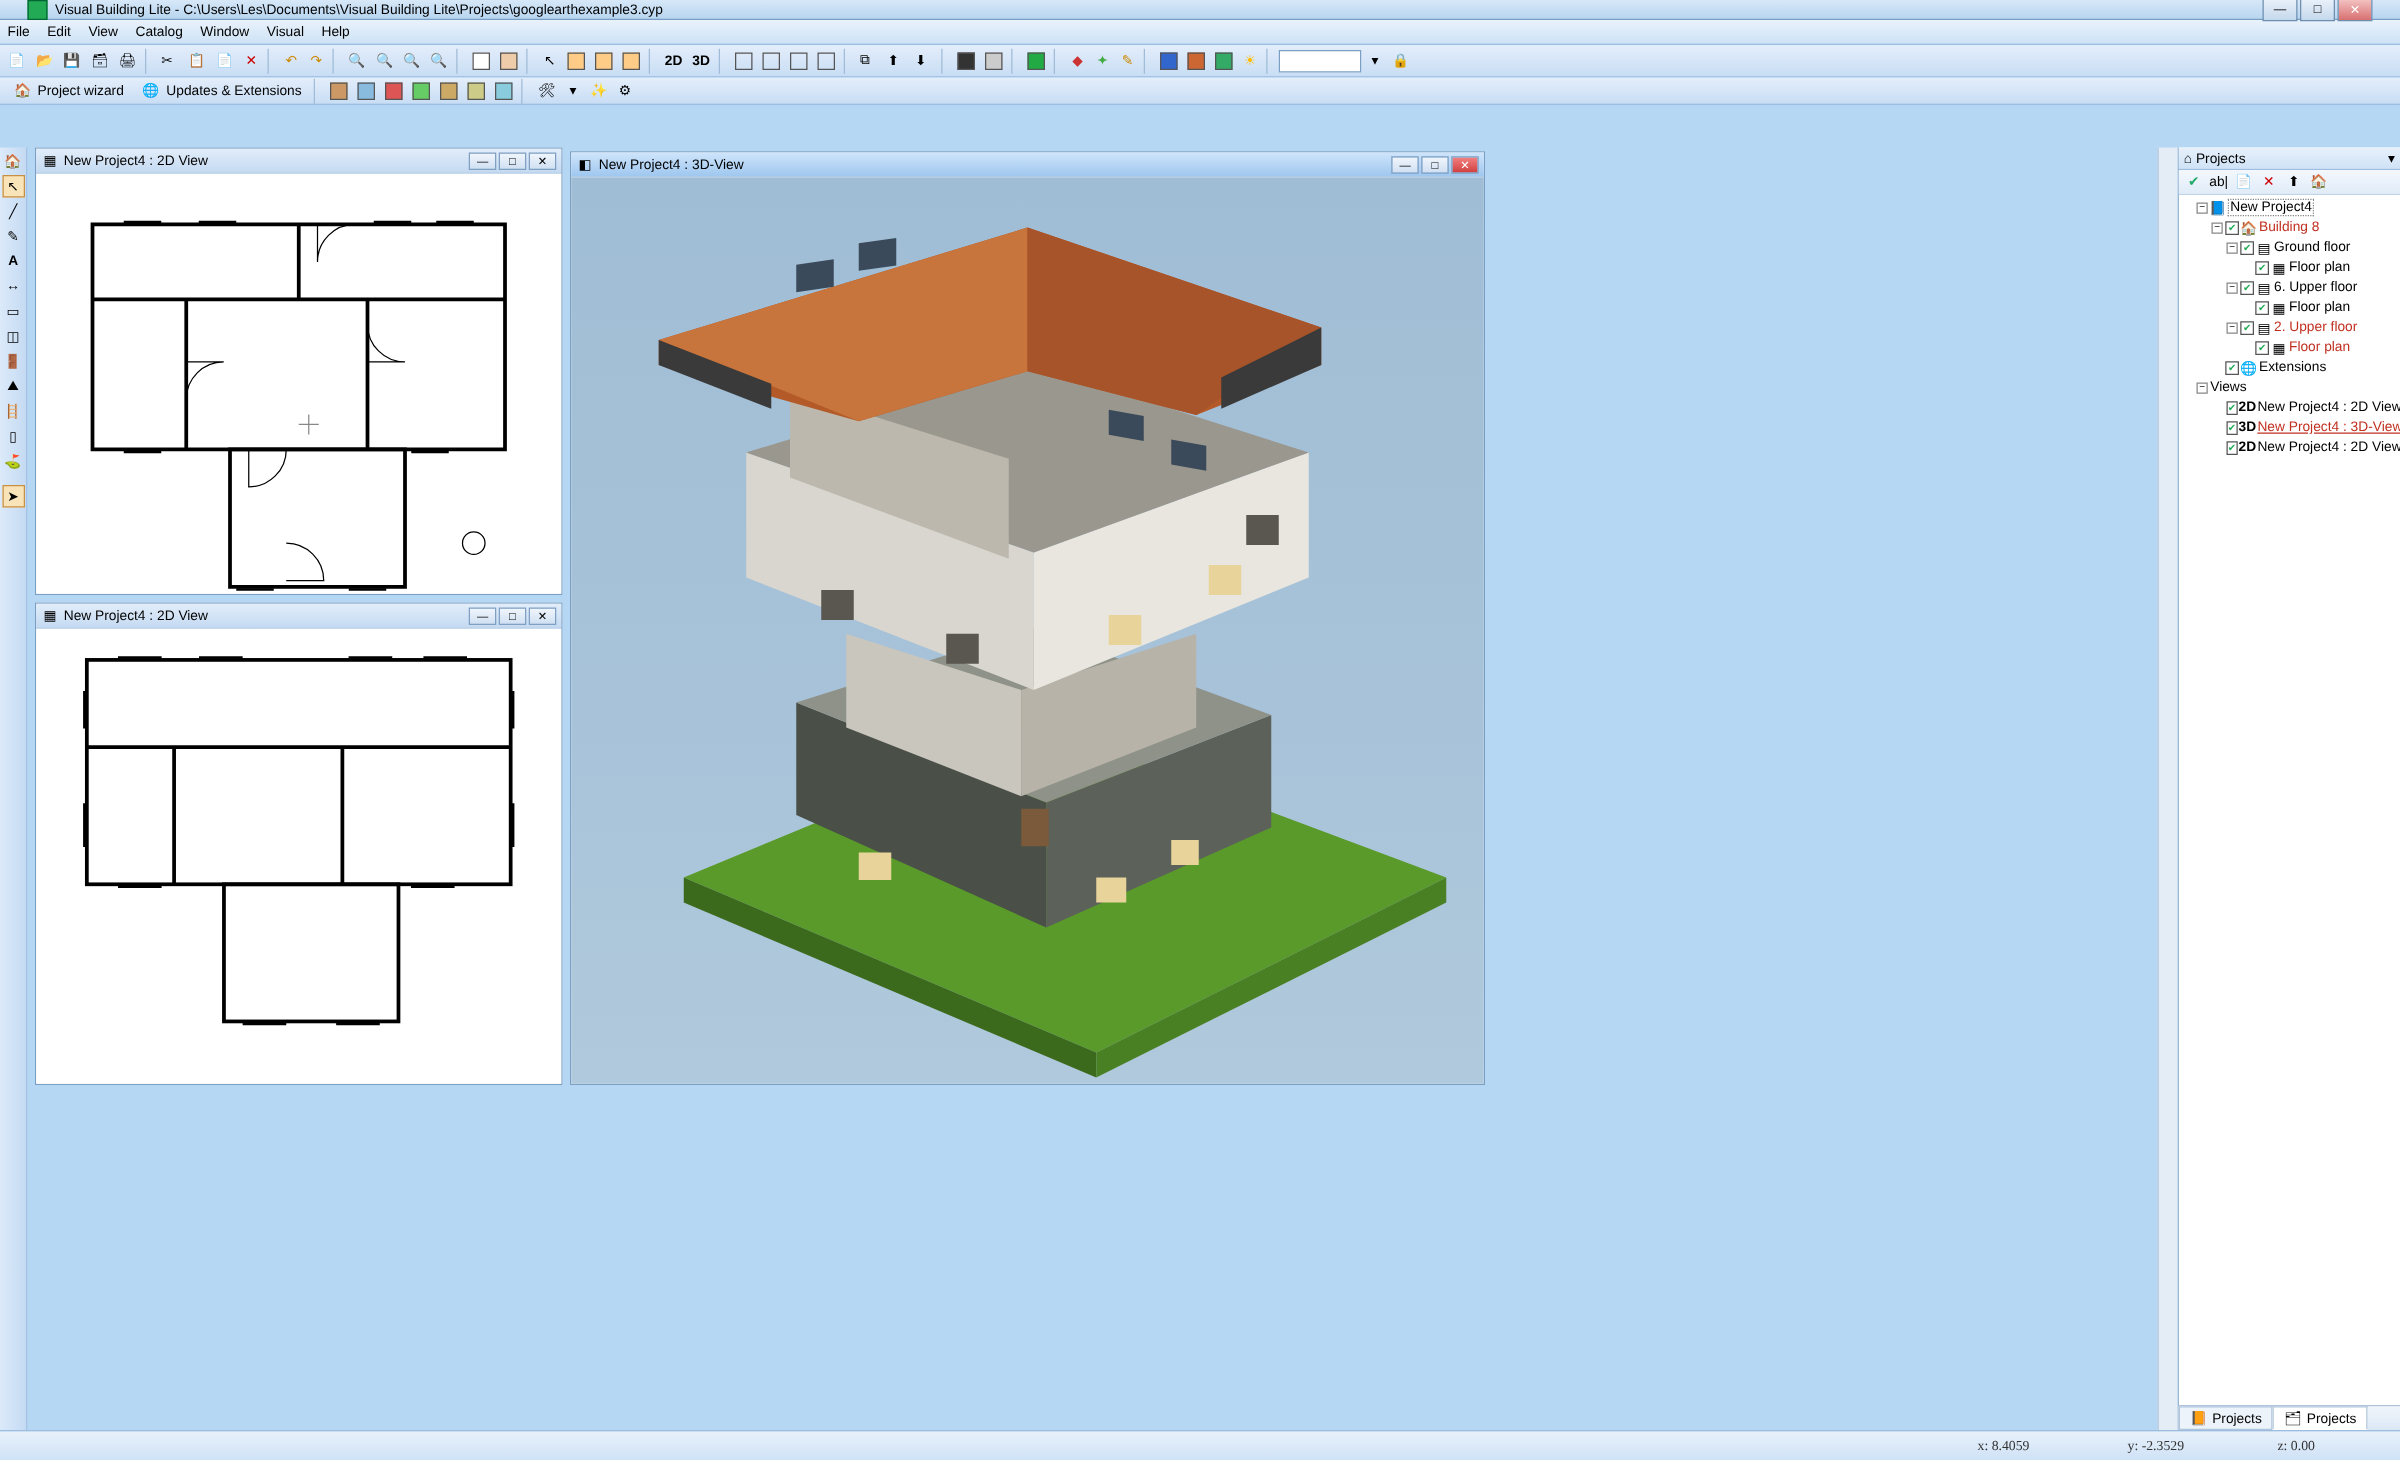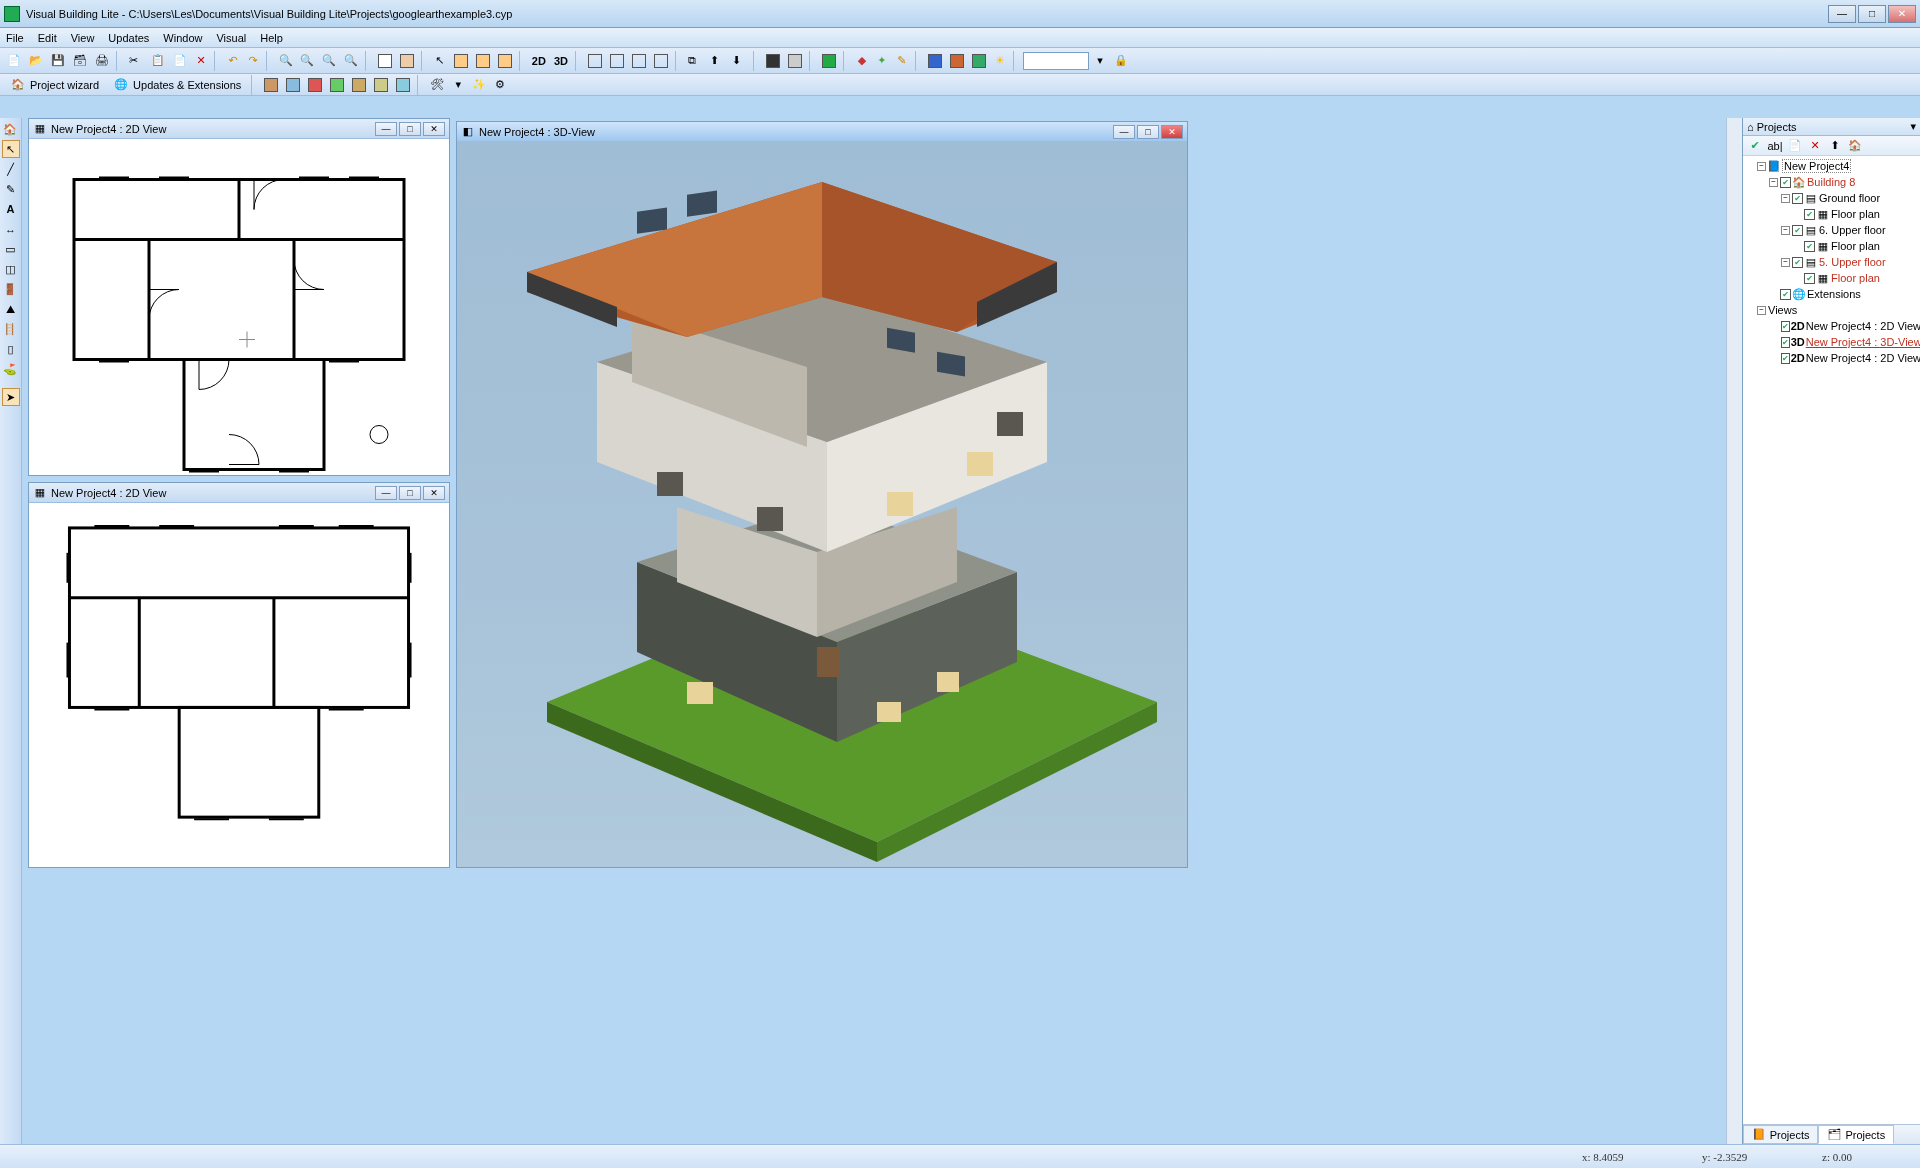--- a/index.html
+++ b/index.html
@@ -1,19 +1,19 @@
 <!DOCTYPE html>
 <html><head>
 <meta charset="utf-8">
 <style>
 * { margin:0; padding:0; box-sizing:border-box; font-family:Tahoma,Arial,sans-serif; font-size:11px; }
 body { background:#b5d7f4; width:1920px; height:1168px; overflow:hidden; position:relative; }
 
 
-.titlebar { height:28px; background:linear-gradient(#d7e8f8,#b8d5f0); display:flex; align-items:center; padding:0 4px; border-bottom:1px solid #7a9fc4; }
+.titlebar { height:16px; background:linear-gradient(#d7e8f8,#b8d5f0); display:flex; align-items:center; padding:0 22px; border-bottom:1px solid #7a9fc4; }
 .titlebar .app-icon{ width:16px; height:16px; background:#2a5; margin-right:6px; border:1px solid #063; }
 .titlebar .title{ flex:1; color:#000; }
 .titlebar .winbtns{ display:flex; gap:2px; }
 .winbtn{ width:28px; height:18px; background:linear-gradient(#e8f0fa,#c5d8ec); border:1px solid #6f8fb0; display:flex; align-items:center; justify-content:center; cursor:pointer; font-size:10px; }
 .winbtn.close{ background:linear-gradient(#f3c0c0,#d87070); color:#fff; }
 
 
 .menubar{ height:20px; background:linear-gradient(#e9f2fb,#cde2f6); display:flex; align-items:center; padding:0 6px; gap:14px; border-bottom:1px solid #9cbde0; }
 .menubar span{ cursor:pointer; color:#000; }
 
@@ -96,21 +96,21 @@
     <div class="winbtn">—</div>
     <div class="winbtn">□</div>
     <div class="winbtn close">✕</div>
   </div>
 </div>
 
 <div class="menubar">
   <span>File</span>
   <span>Edit</span>
   <span>View</span>
-  <span>Updates</span>
+  <span>Catalog</span>
   <span>Window</span>
   <span>Visual</span>
   <span>Help</span>
 </div>
 
 <div class="toolbar">
   <div class="tbtn">
       <span class="ic">📄</span>
     </div>
   <div class="tbtn">
@@ -495,21 +495,21 @@
       <div class="tnode indent4">
         <span style="width:9px"></span>
         <span class="chk">✔</span>
         <span class="nicon">▦</span>
         <span class="nlabel">Floor plan</span>
       </div>
       <div class="tnode indent3 red">
         <span class="expander">−</span>
         <span class="chk">✔</span>
         <span class="nicon">▤</span>
-        <span class="nlabel">5. Upper floor</span>
+        <span class="nlabel">2. Upper floor</span>
       </div>
       <div class="tnode indent4 red">
         <span style="width:9px"></span>
         <span class="chk">✔</span>
         <span class="nicon">▦</span>
         <span class="nlabel">Floor plan</span>
       </div>
       <div class="tnode indent2">
         <span style="width:9px"></span>
         <span class="chk">✔</span>

